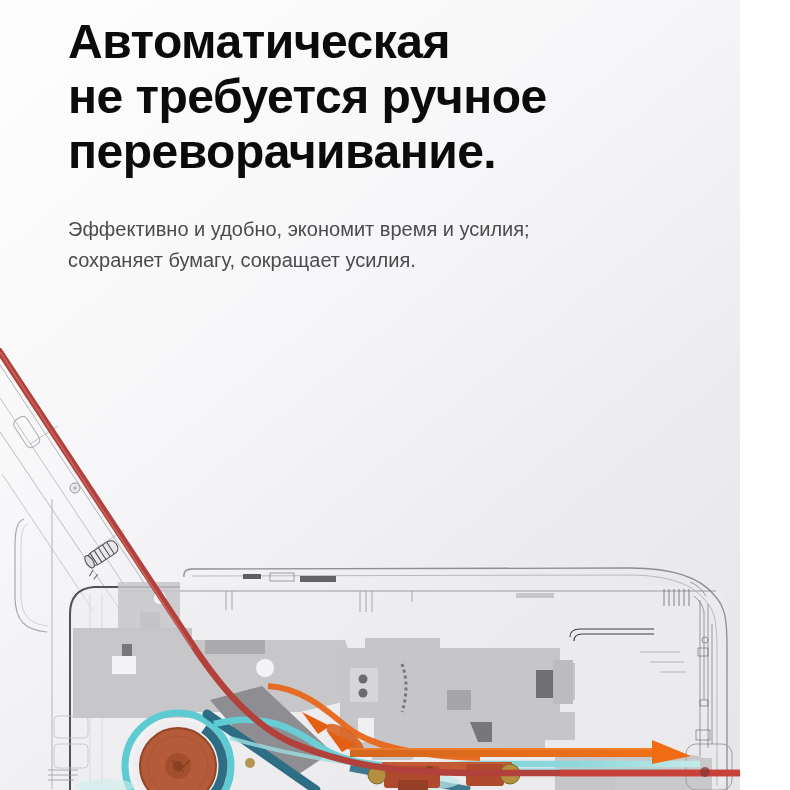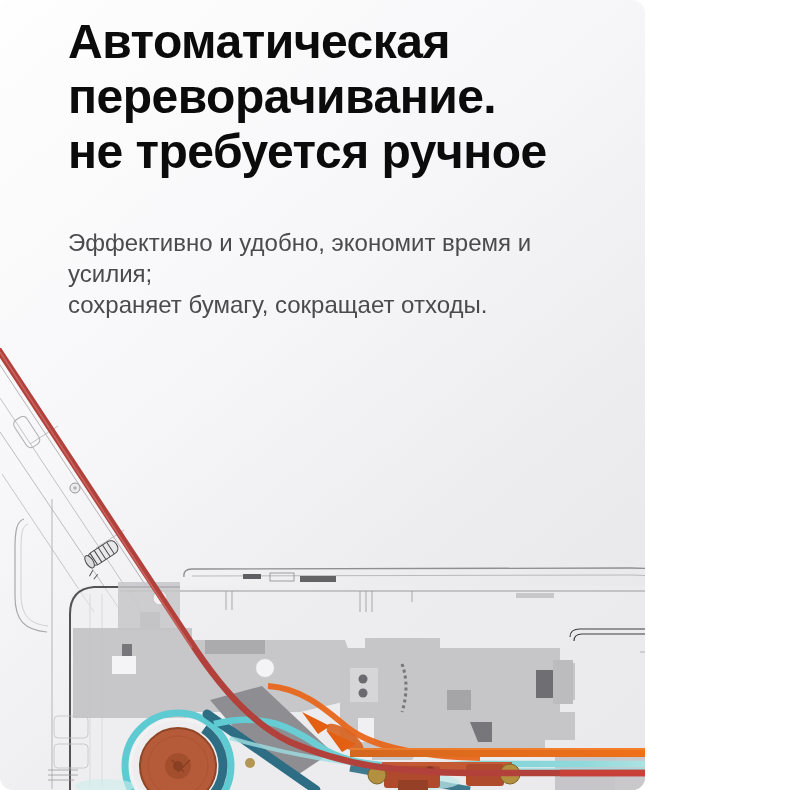--- a/index.html
+++ b/index.html
@@ -1,42 +1,41 @@
 <!DOCTYPE html>
 <html><head>
 <meta charset="utf-8">
 <style>
   html,body{margin:0;padding:0;}
   .page{
-    width:645px;height:790px;position:relative;overflow:hidden;
+    width:740px;height:790px;position:relative;overflow:hidden;
     background:linear-gradient(140deg,#fefefe 0%,#f7f7f9 38%,#ececee 70%,#e6e6e9 100%);
     font-family:"Liberation Sans", sans-serif;
-    border-radius:13px;
   }
   .header{position:absolute;left:68px;top:14px;right:40px;}
   .title{font-size:48px;font-weight:700;line-height:55px;color:#0b0b0c;letter-spacing:-0.5px;}
   .title span{display:block;}
-  .subtitle{margin-top:48px;font-size:24px;font-weight:400;line-height:31px;color:#4b4b4d;}
+  .subtitle{margin-top:35px;font-size:20px;font-weight:400;line-height:31px;color:#4b4b4d;}
   .subtitle span{display:block;}
   .illu{position:absolute;left:0;top:348px;}
 </style>
 </head>
 <body>
 
 <div class="page">
 
   <div class="header">
     <h1 class="title" style="margin:0;">
       <span>Автоматическая</span>
+      <span>не требуется ручное</span>
       <span>переворачивание.</span>
-      <span>не требуется ручное</span>
     </h1>
     <div class="subtitle">
       <span>Эффективно и удобно, экономит время и усилия;</span>
-      <span>сохраняет бумагу, сокращает отходы.</span>
+      <span>сохраняет бумагу, сокращает усилия.</span>
     </div>
   </div>
 
   <svg class="illu" width="790" height="442" viewBox="0 348 790 442" xmlns="http://www.w3.org/2000/svg">
     <defs>
       <linearGradient id="orangeGrad" x1="0" y1="0" x2="1" y2="0">
         <stop offset="0" stop-color="#d4681f"></stop>
           <stop offset="1" stop-color="#f07018"></stop>
       </linearGradient>
       <linearGradient id="tealFade" x1="0" y1="0" x2="1" y2="0">

